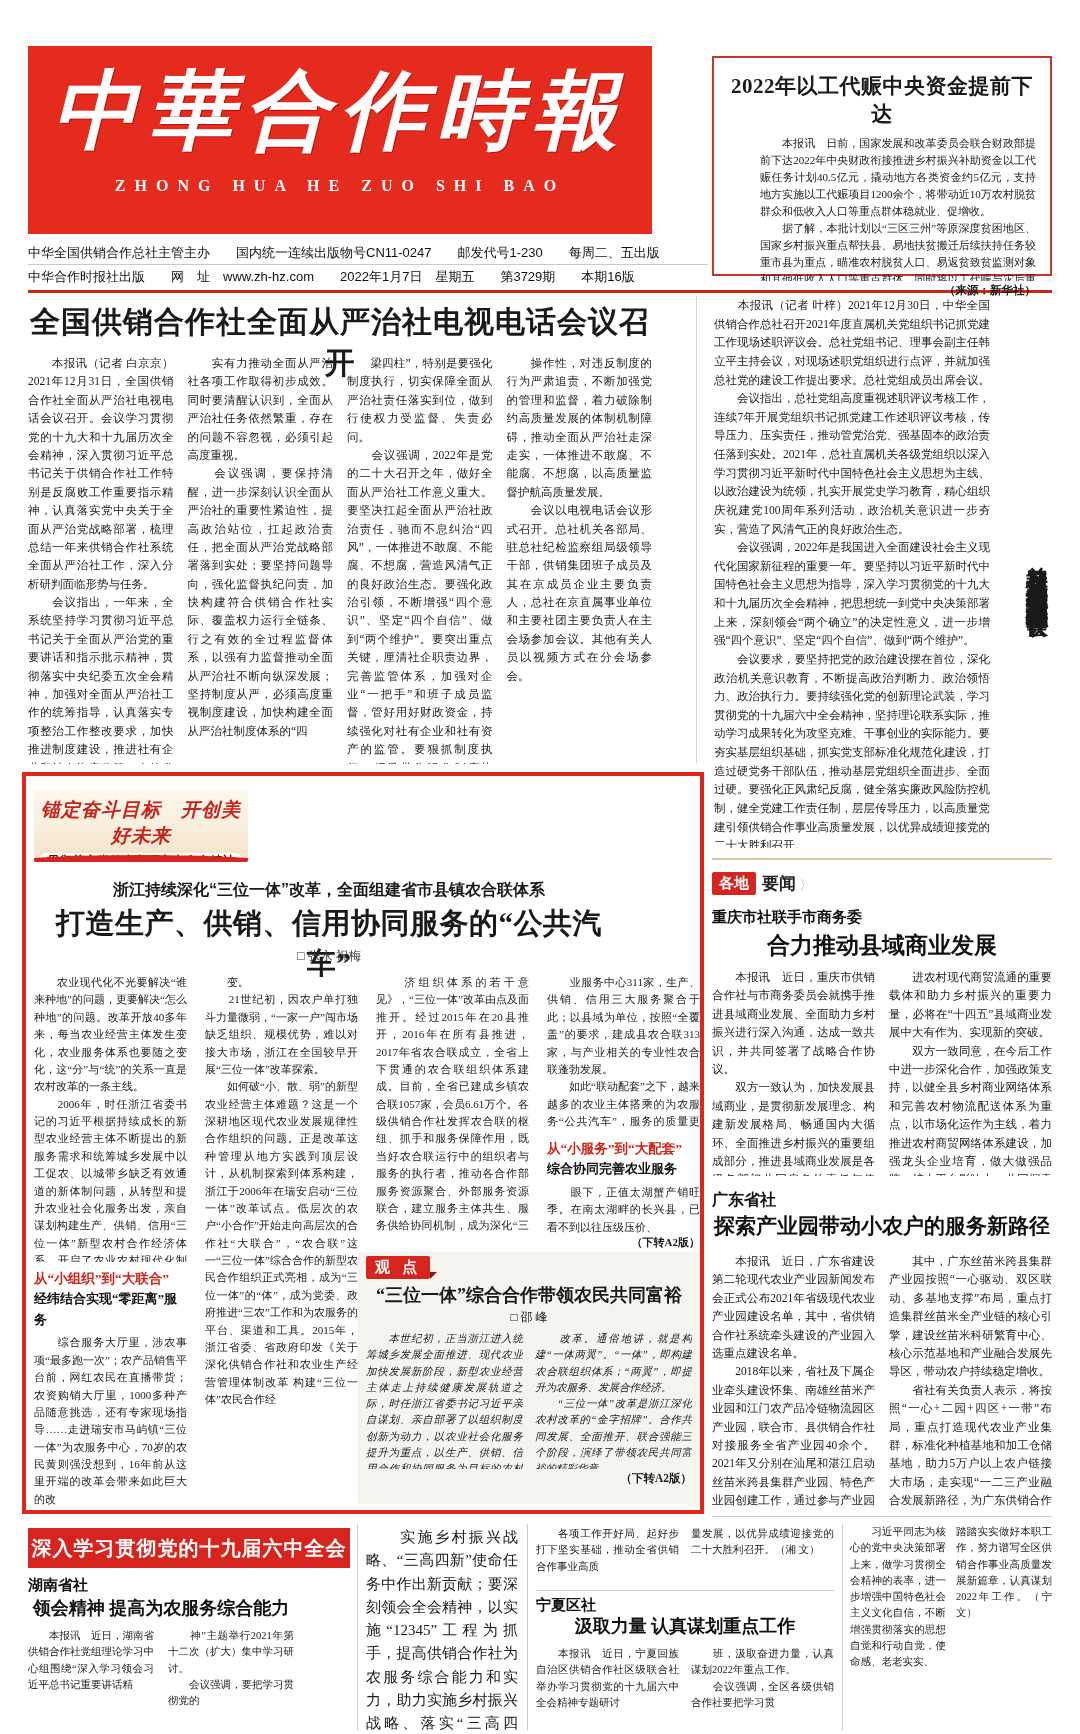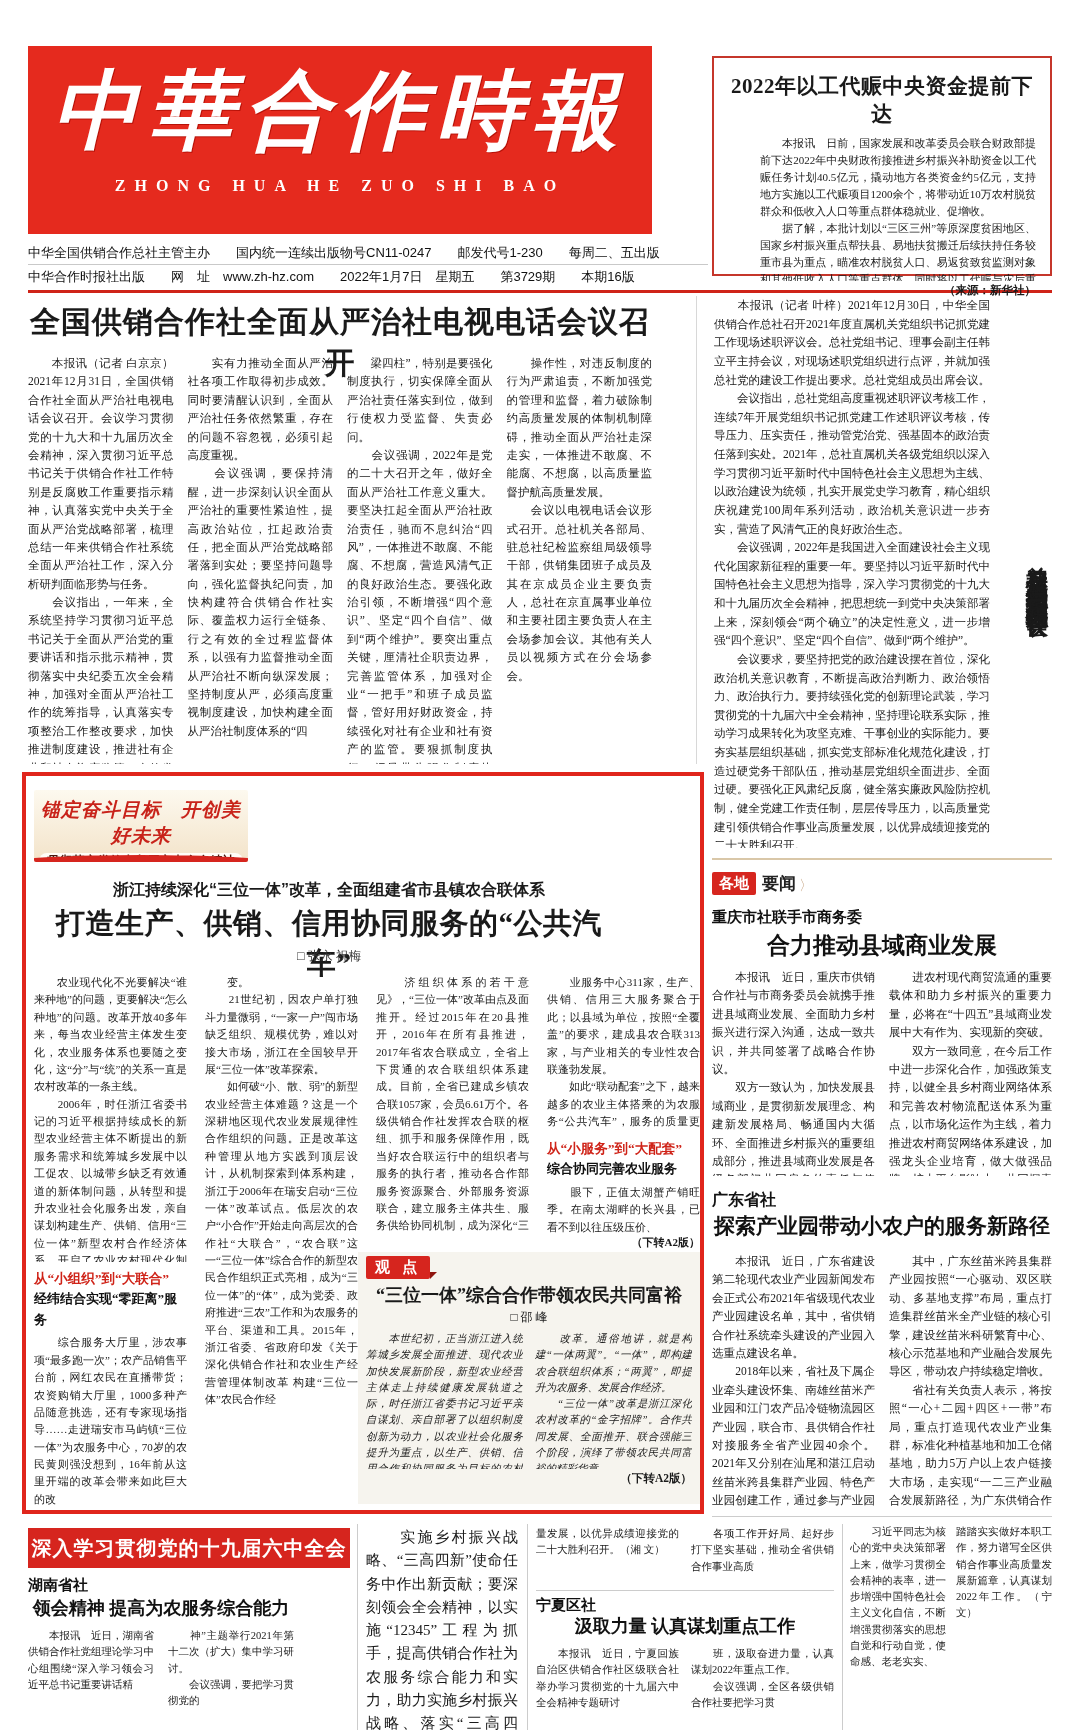--- a/index.html
+++ b/index.html
@@ -221,22 +221,22 @@
   <div class="abs kicker hn-kicker">湖南省社</div>
   <div class="abs sec-head hn-head">领会精神  提高为农服务综合能力</div>
   <div class="abs two-col hn-cols">
     <div class="col jt">　　本报讯　近日，湖南省供销合作社党组理论学习中心组围绕“深入学习领会习近平总书记重要讲话精</div>
     <div class="col jt">　　神”主题举行2021年第十二次（扩大）集中学习研讨。
 　　会议强调，要把学习贯彻党的</div>
   </div>
   <div class="abs zoneB jt">　　实施乡村振兴战略、“三高四新”使命任务中作出新贡献；要深刻领会全会精神，以实施“12345”工程为抓手，提高供销合作社为农服务综合能力和实力，助力实施乡村振兴战略、落实“三高四新”战略定位和使命任务；要联系全省系统实际，重点抓好走访慰问、保供稳价、疫情防控和安全生产及值班工作，为2022年</div>
 
   <div class="abs mini">
+    <div class="col jt">　　各项工作开好局、起好步打下坚实基础，推动全省供销合作事业高质</div>
     <div class="col jt">量发展，以优异成绩迎接党的二十大胜利召开。（湘 文）</div>
-    <div class="col jt">　　各项工作开好局、起好步打下坚实基础，推动全省供销合作事业高质</div>
   </div>
   <div class="abs c-rule"></div>
   <div class="abs kicker nx-kicker">宁夏区社</div>
   <div class="abs sec-head nx-head">汲取力量  认真谋划重点工作</div>
   <div class="abs nx-cols">
     <div class="col jt">　　本报讯　近日，宁夏回族自治区供销合作社区级联合社举办学习贯彻党的十九届六中全会精神专题研讨</div>
     <div class="col jt">　　班，汲取奋进力量，认真谋划2022年重点工作。
 　　会议强调，全区各级供销合作社要把学习贯</div>
   </div>
   <div class="abs zoneD">

